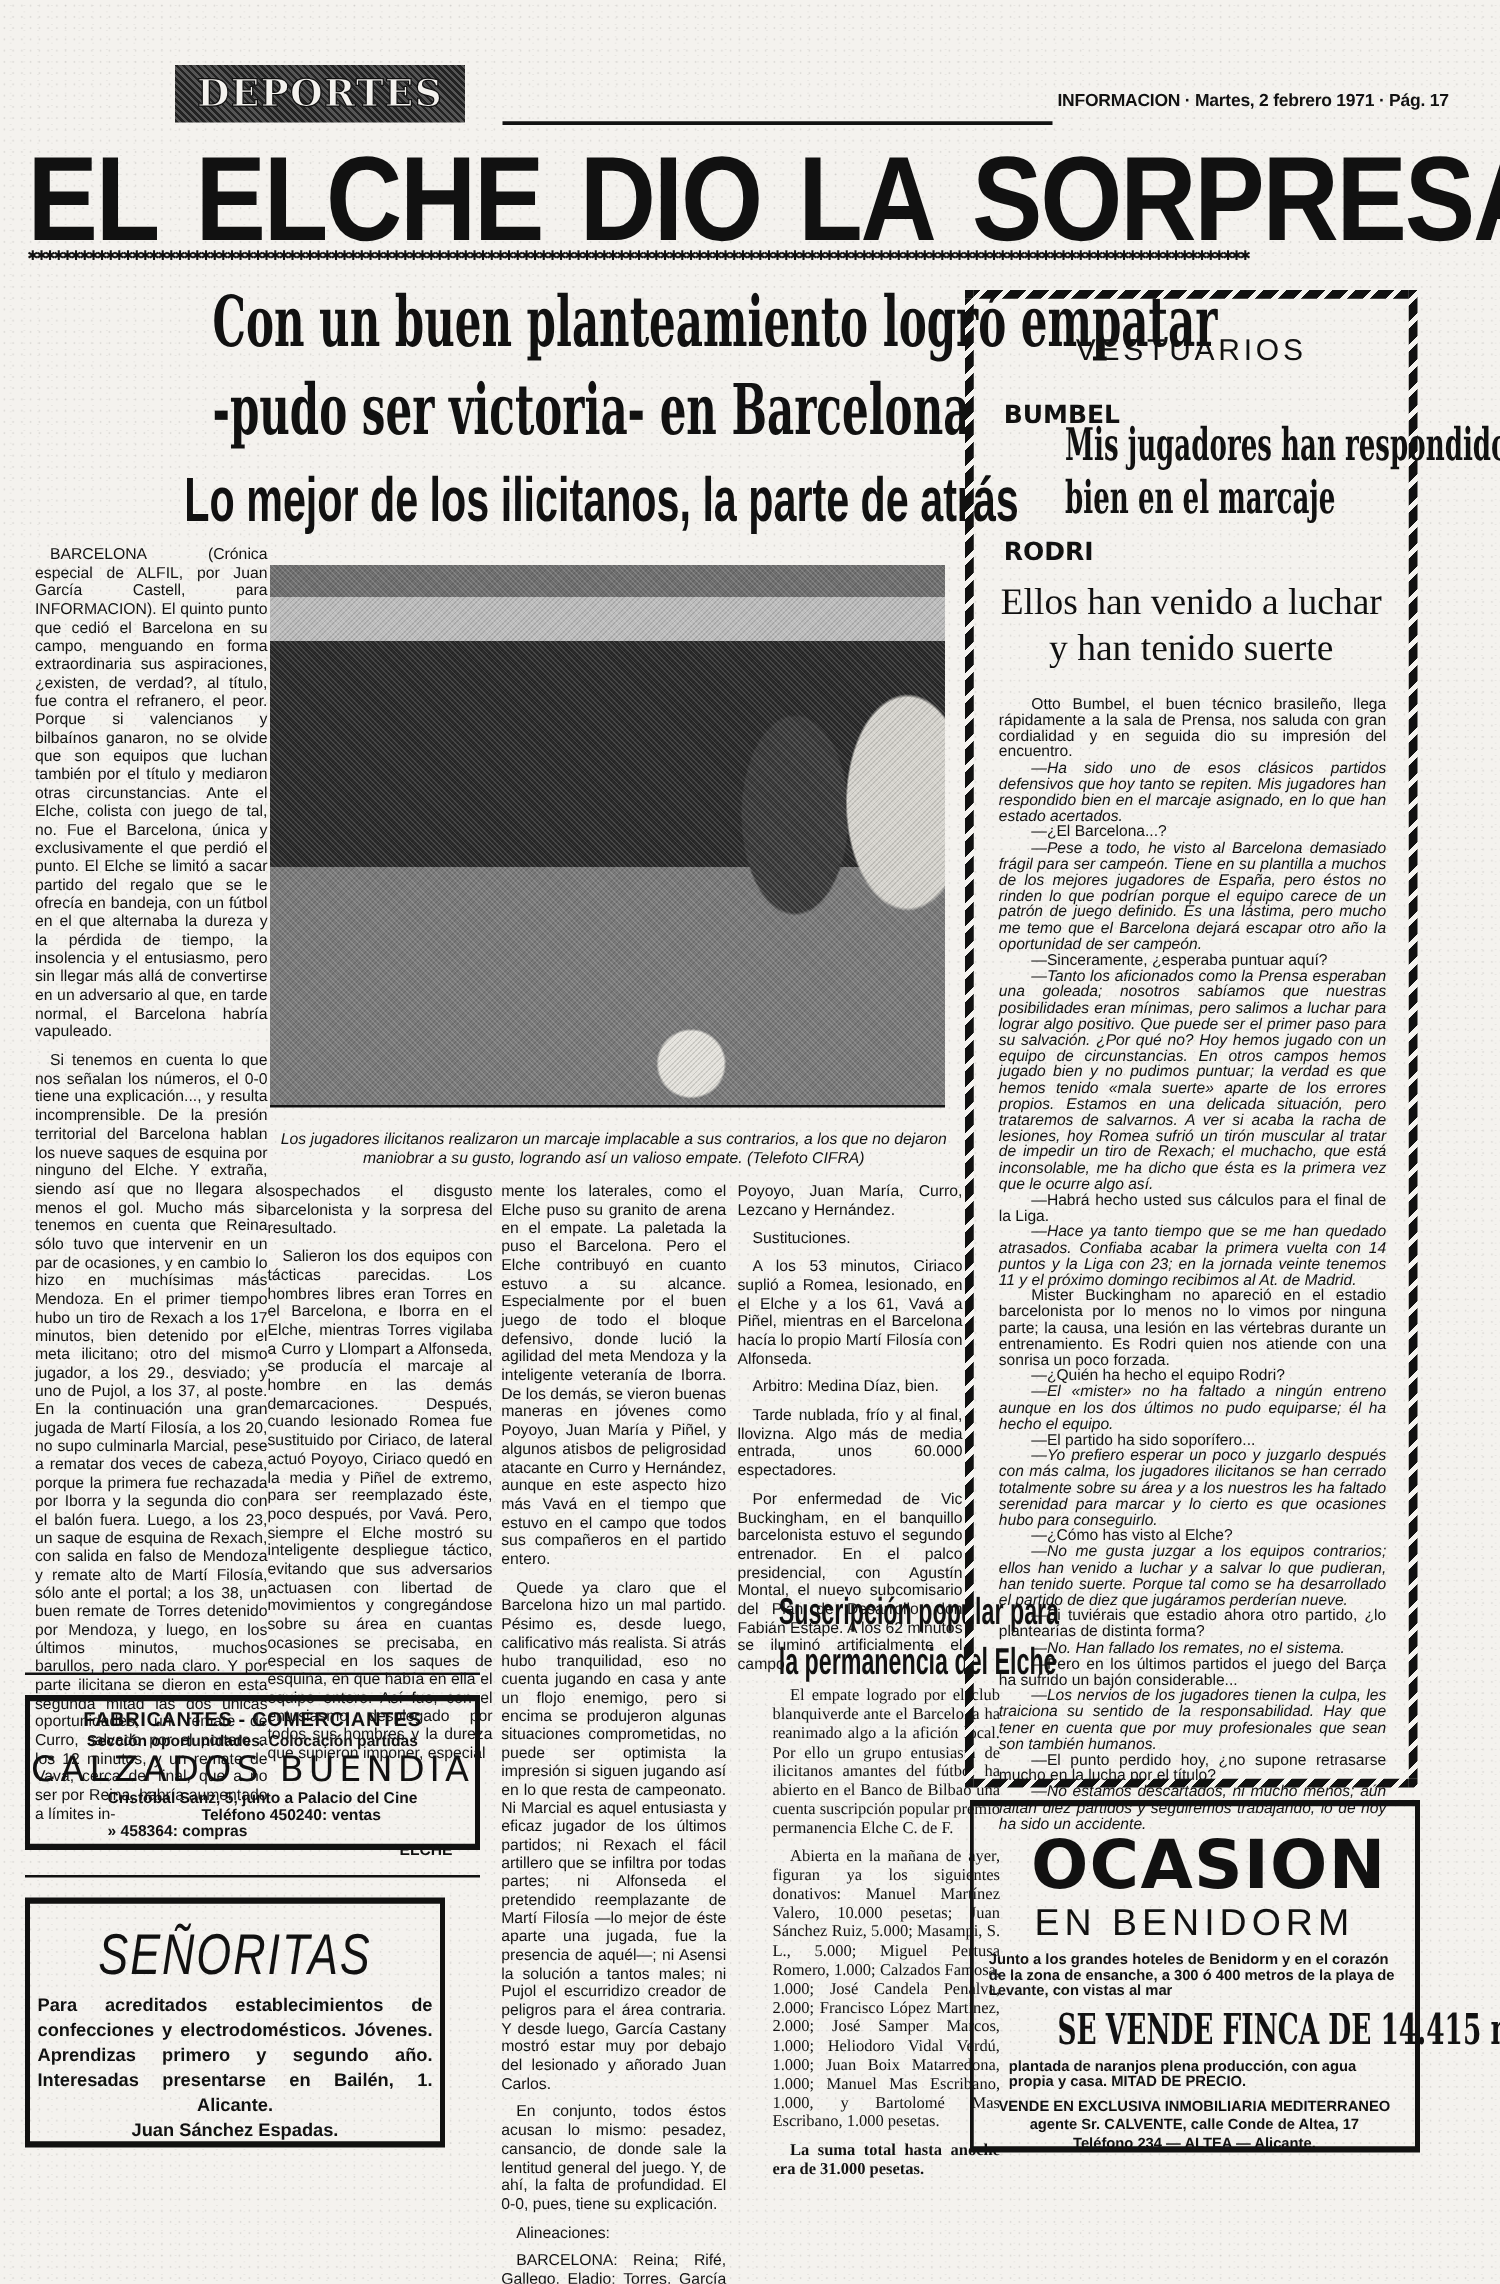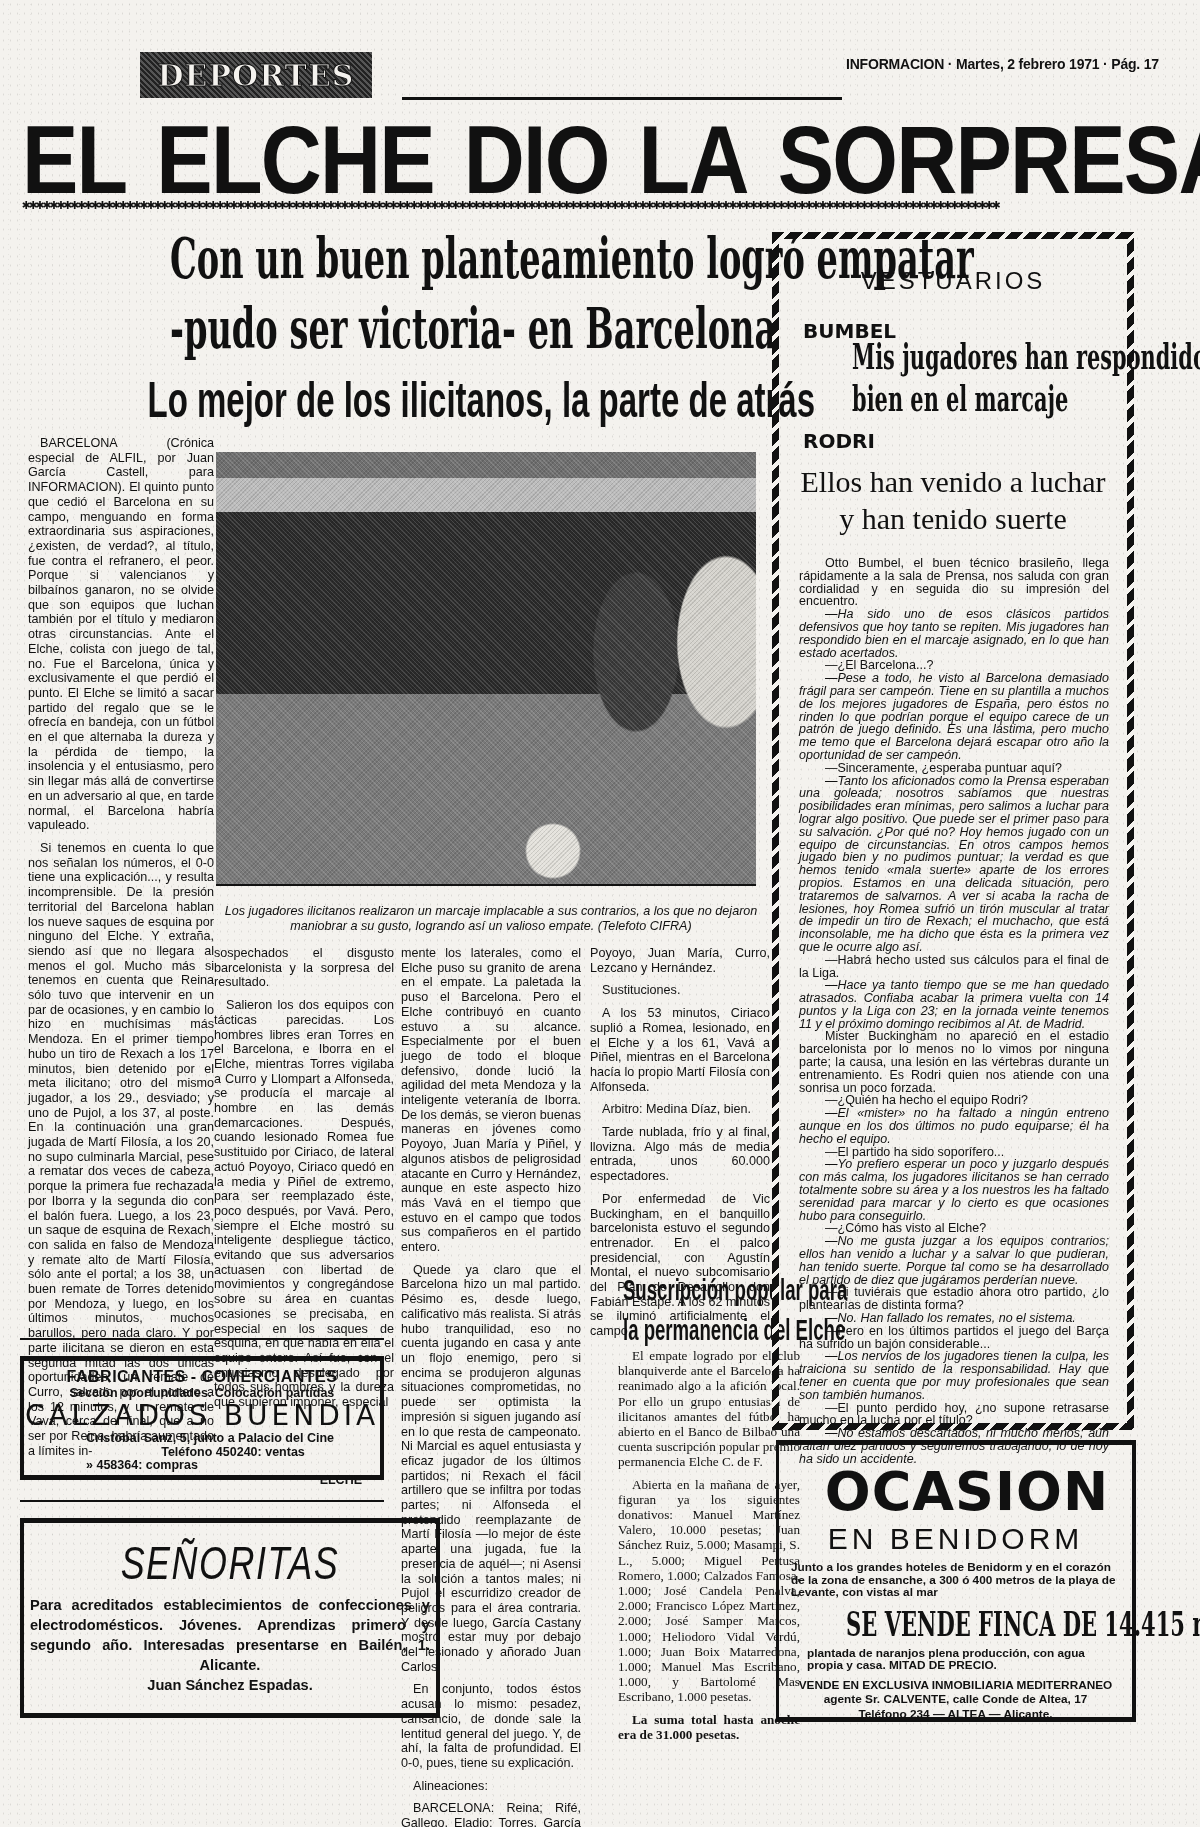--- a/index.html
+++ b/index.html
@@ -22,21 +22,21 @@
     position: absolute; left: 140px; top: 52px; width: 232px; height: 46px;
     background: repeating-linear-gradient(45deg, #222 0 2px, #555 2px 4px);
     display: flex; align-items: center; justify-content: center;
   }
   .section-flag span {
     font-family: "DejaVu Serif", serif; font-weight: bold; font-size: 30px;
     color: #f4f2ee; letter-spacing: 1px; -webkit-text-stroke: 1px #111;
   }
   .masthead-rule { position: absolute; left: 402px; top: 97px; width: 440px; height: 3px; background: #111; }
   .dateline {
-    position: absolute; left: 846px; top: 56px; font-size: 14px; font-weight: bold;
+    position: absolute; left: 846px; top: 72px; font-size: 14px; font-weight: bold;
     font-family: "Liberation Sans", sans-serif; letter-spacing: -0.2px;
   }
   .main-headline {
     position: absolute; left: 22px; top: 112px; width: 1130px;
     font-family: "Liberation Sans", sans-serif; font-weight: bold;
     font-size: 96px; line-height: 96px; letter-spacing: -2px;
     transform: scaleX(0.88); transform-origin: left top;
     display: flex; gap: 34px; white-space: nowrap;
   }
   .star-rule {
@@ -141,21 +141,21 @@
   .ad-calzados .l1 { margin-top: 7px; font-size: 16px; font-weight: bold; letter-spacing: 0.5px; }
   .ad-calzados .l2 { font-size: 12.5px; font-weight: bold; }
   .ad-calzados .l3 { font-size: 28px; letter-spacing: 4px; line-height: 32px; font-family: "DejaVu Sans", sans-serif; }
   .ad-calzados .l4 { font-size: 12.5px; font-weight: bold; text-align: left; padding-left: 62px; line-height: 13.5px; }
   .ad-calzados .l5 { font-size: 12.5px; font-weight: bold; text-align: center; padding-left: 62px; line-height: 13.5px; }
   .ad-calzados .l6 { font-size: 12.5px; font-weight: bold; text-align: left; padding-left: 62px; line-height: 13.5px; }
   .ad-calzados .l7 { font-size: 12.5px; font-weight: bold; text-align: right; padding-right: 18px; line-height: 15px; }
   .ad-rule-top { position: absolute; left: 20px; top: 1338px; width: 364px; height: 2px; background: #111; }
   .ad-rule-mid { position: absolute; left: 20px; top: 1500px; width: 364px; height: 2px; background: #111; }
 
-  .ad-senoritas { left: 20px; top: 1518px; width: 420px; height: 200px; }
+  .ad-senoritas { left: 20px; top: 1518px; width: 336px; height: 200px; }
   .ad-senoritas .title {
     margin-top: 12px; font-size: 46px; font-style: italic; font-family: "Liberation Sans", sans-serif;
     transform: scaleX(0.78); letter-spacing: 2px; line-height: 56px;
   }
   .ad-senoritas .body { font-size: 14.6px; font-weight: bold; line-height: 20px; padding: 4px 6px 0; text-align: justify; text-align-last: center; }
   .ad-senoritas .sig { font-size: 14.6px; font-weight: bold; line-height: 20px; }
 
   .ad-ocasion { left: 776px; top: 1440px; width: 360px; height: 282px; border-left-width: 3px; }
   .ad-ocasion .t1 { margin-top: 18px; font-size: 54px; font-weight: bold; letter-spacing: 1px; line-height: 58px; font-family: "DejaVu Sans", sans-serif; padding-left: 23px; }
   .ad-ocasion .t2 { font-size: 30px; letter-spacing: 4px; line-height: 36px; }

